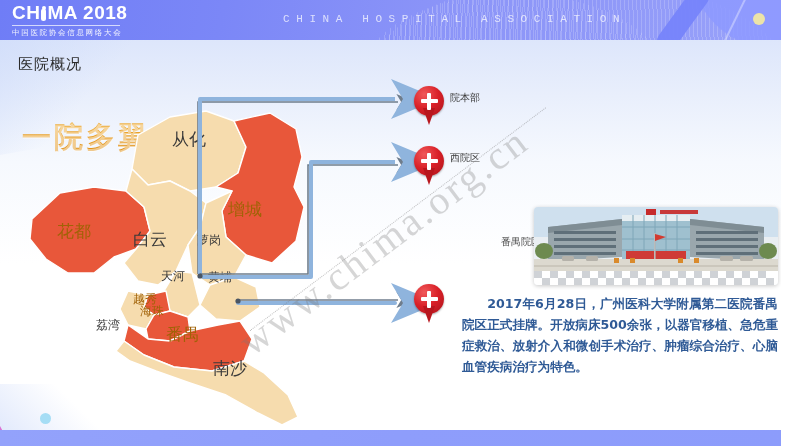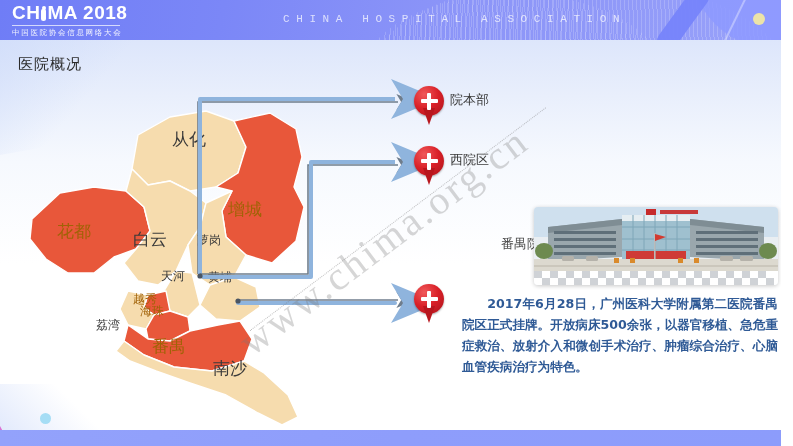--- a/index.html
+++ b/index.html
@@ -123,21 +123,21 @@
   }
   .pin-marker .tail{
     position:absolute;left:9px;top:22px;width:0;height:0;
     border-left:6px solid transparent;border-right:6px solid transparent;
     border-top:17px solid #b8161d;
   }
   .pin-marker .cross-v{position:absolute;left:13px;top:6.5px;width:4px;height:17px;background:#fff;border-radius:1px;}
   .pin-marker .cross-h{position:absolute;left:6.5px;top:13px;width:17px;height:4px;background:#fff;border-radius:1px;}
 
   .pin-label{
-    position:absolute;font-size:13px;color:#3a3a3a;font-family:Liberation Serif, serif;white-space:nowrap;
+    position:absolute;font-size:10px;color:#3a3a3a;font-family:Liberation Serif, serif;white-space:nowrap;
   }
   .pin-label.muted{color:#4a4a4a;margin-left:43px;}
 
   
   .photo{
     position:absolute;left:534px;top:207px;width:244px;height:78px;border-radius:4px;overflow:hidden;
     box-shadow:0 1px 4px rgba(0,0,0,.22);
   }
 
   
@@ -201,20 +201,21 @@
       <div class="logo-main"><span>CH</span><span class="pin"></span><span>MA 2018</span></div>
       <div class="logo-rule"></div>
       <div class="logo-cn">中国医院协会信息网络大会</div>
     </div>
 
     <div class="hdr-sub">CHINA  HOSPITAL  ASSOCIATION</div>
   </div>
 
   <div class="slide-title">医院概况</div>
 
+  <div class="headline">一院多翼</div>
 
   <div class="map">
     <svg width="320" height="330" viewBox="0 0 320 330">
       <g stroke="#ffffff" stroke-width="1.4" stroke-linejoin="round">
 
         <path d="M118,40 L150,22 L186,16 L214,26 L226,52 L218,78 L196,92 L170,96 L150,86 L128,90 L112,74 Z" fill="#f6dcae"></path>
 
         <path d="M214,26 L250,18 L276,34 L282,62 L274,92 L284,112 L276,146 L252,168 L226,160 L206,142 L202,116 L212,96 L196,92 L218,78 L226,52 Z" fill="#e8573a"></path>
 
         <path d="M12,124 L40,98 L74,92 L106,96 L124,112 L130,136 L116,154 L94,162 L74,178 L48,178 L26,164 L10,144 Z" fill="#e8573a"></path>
@@ -242,21 +243,21 @@
     <div class="map-label lbl-lg" style="left:152px;top:33px;">从化</div>
     <div class="map-label lbl-lg lbl-white" style="left:37px;top:125px;">花都</div>
     <div class="map-label lbl-lg lbl-white" style="left:208px;top:103px;">增城</div>
     <div class="map-label lbl-lg" style="left:113px;top:133px;">白云</div>
     <div class="map-label lbl-md" style="left:177px;top:137px;">萝岗</div>
     <div class="map-label lbl-md" style="left:141px;top:173px;">天河</div>
     <div class="map-label lbl-md" style="left:188px;top:174px;">黄埔</div>
     <div class="map-label lbl-sm lbl-white" style="left:113px;top:196px;">越秀</div>
     <div class="map-label lbl-md lbl-white" style="left:120px;top:208px;">海珠</div>
     <div class="map-label lbl-sm" style="left:76px;top:222px;">荔湾</div>
-    <div class="map-label lbl-lg lbl-white" style="left:132px;top:228px;margin-top:12px;">番禺</div>
+    <div class="map-label lbl-lg lbl-white" style="left:146px;top:228px;">番禺</div>
     <div class="map-label lbl-lg" style="left:193px;top:262px;">南沙</div>
   </div>
 
   <svg class="conn">
     <defs>
       <marker id="ah" markerWidth="12" markerHeight="10" refX="1" refY="5" orient="auto">
         <path d="M0,0 L12,5 L0,10 L3,5 Z" fill="#8fb4dd"></path>
       </marker>
       <marker id="ahd" markerWidth="12" markerHeight="10" refX="1" refY="5" orient="auto">
         <path d="M0,0 L12,5 L0,10 L3,5 Z" fill="#6f7d8c"></path>

